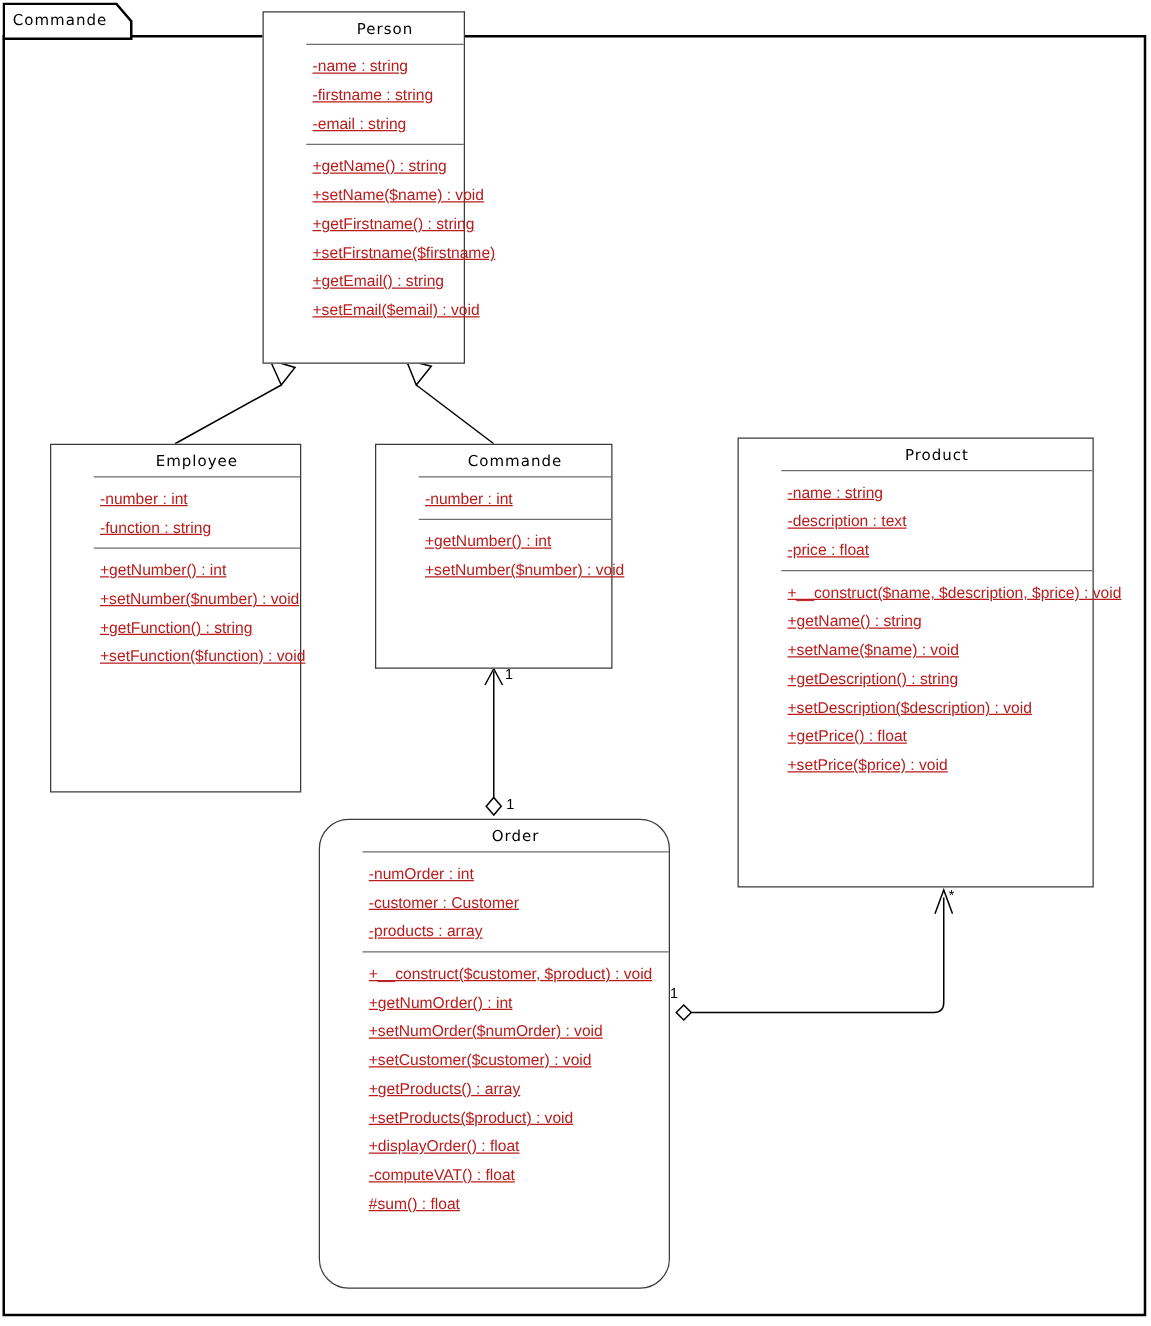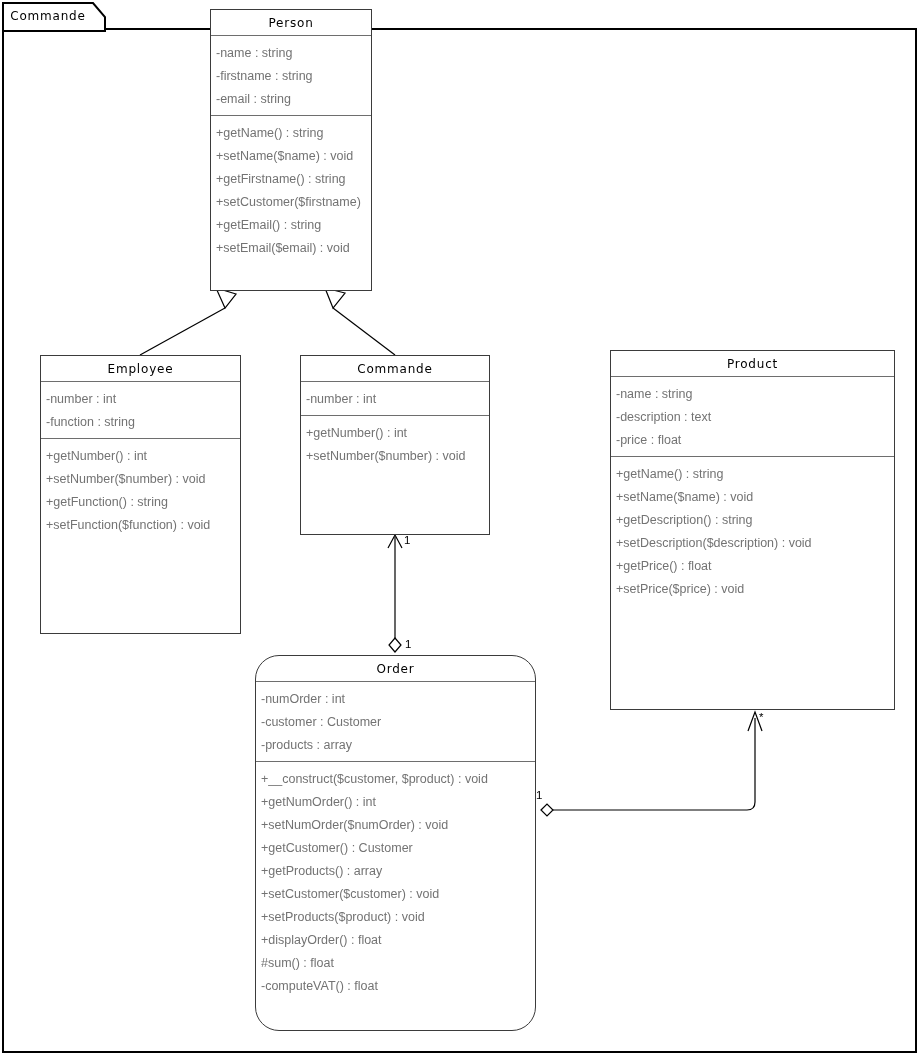--- a/index.html
+++ b/index.html
@@ -55,20 +55,21 @@
     font-family: "DejaVu Sans", sans-serif;
   }
 
   
   .uml-class {
     position: absolute;
     background: #ffffff;
     border: 1px solid #3b3b3b;
     box-sizing: border-box;
     z-index: 5;
+    padding-left: 34px;
   }
   .uml-title {
     height: 26px;
     line-height: 26px;
     text-align: center;
     font-size: 12px;
     letter-spacing: 0.8px;
     color: #000000;
     border-bottom: 1px solid #6e6e6e;
     box-sizing: border-box;
@@ -76,25 +77,26 @@
   }
   .uml-section {
     box-sizing: border-box;
     padding: 6px 0 4px 0;
   }
   .uml-attrs {
     border-bottom: 1px solid #6e6e6e;
   }
   .uml-row {
     font-size: 12.5px;
-    color: #737373;
+    color: #b91c1c;
     padding: 5px 0 5px 5px;
     white-space: nowrap;
     line-height: 13px;
     font-family: "Liberation Sans", sans-serif;
+    text-decoration: underline;
   }
 
   
   #connectors {
     position: absolute;
     left: 0;
     top: 0;
     width: 921px;
     height: 1061px;
     z-index: 2;
@@ -156,21 +158,21 @@
     <div class="uml-title">Person</div>
     <div class="uml-section uml-attrs">
       <div class="uml-row">-name : string</div>
       <div class="uml-row">-firstname : string</div>
       <div class="uml-row">-email : string</div>
     </div>
     <div class="uml-section">
       <div class="uml-row">+getName() : string</div>
       <div class="uml-row">+setName($name) : void</div>
       <div class="uml-row">+getFirstname() : string</div>
-      <div class="uml-row">+setCustomer($firstname)</div>
+      <div class="uml-row">+setFirstname($firstname)</div>
       <div class="uml-row">+getEmail() : string</div>
       <div class="uml-row">+setEmail($email) : void</div>
     </div>
   </div>
 
   <div class="uml-class" style="left:40px; top:355px; width:201px; height:279px;">
     <div class="uml-title">Employee</div>
     <div class="uml-section uml-attrs">
       <div class="uml-row">-number : int</div>
       <div class="uml-row">-function : string</div>
@@ -187,51 +189,51 @@
     <div class="uml-title">Commande</div>
     <div class="uml-section uml-attrs">
       <div class="uml-row">-number : int</div>
     </div>
     <div class="uml-section">
       <div class="uml-row">+getNumber() : int</div>
       <div class="uml-row">+setNumber($number) : void</div>
     </div>
   </div>
 
-  <div class="uml-class" style="left:610px; top:350px; width:285px; height:360px;">
+  <div class="uml-class" style="left:590px; top:350px; width:285px; height:360px;">
     <div class="uml-title">Product</div>
     <div class="uml-section uml-attrs">
       <div class="uml-row">-name : string</div>
       <div class="uml-row">-description : text</div>
       <div class="uml-row">-price : float</div>
     </div>
     <div class="uml-section">
+      <div class="uml-row">+__construct($name, $description, $price) : void</div>
       <div class="uml-row">+getName() : string</div>
       <div class="uml-row">+setName($name) : void</div>
       <div class="uml-row">+getDescription() : string</div>
       <div class="uml-row">+setDescription($description) : void</div>
       <div class="uml-row">+getPrice() : float</div>
       <div class="uml-row">+setPrice($price) : void</div>
     </div>
   </div>
 
   <div class="uml-class" style="left:255px; top:655px; width:281px; height:376px;border-radius:24px;">
     <div class="uml-title">Order</div>
     <div class="uml-section uml-attrs">
       <div class="uml-row">-numOrder : int</div>
       <div class="uml-row">-customer : Customer</div>
       <div class="uml-row">-products : array</div>
     </div>
     <div class="uml-section">
       <div class="uml-row">+__construct($customer, $product) : void</div>
       <div class="uml-row">+getNumOrder() : int</div>
       <div class="uml-row">+setNumOrder($numOrder) : void</div>
-      <div class="uml-row">+getCustomer() : Customer</div>
+      <div class="uml-row">+setCustomer($customer) : void</div>
       <div class="uml-row">+getProducts() : array</div>
-      <div class="uml-row">+setCustomer($customer) : void</div>
       <div class="uml-row">+setProducts($product) : void</div>
       <div class="uml-row">+displayOrder() : float</div>
+      <div class="uml-row">-computeVAT() : float</div>
       <div class="uml-row">#sum() : float</div>
-      <div class="uml-row">-computeVAT() : float</div>
     </div>
   </div>
 
 </div>
 
 </body></html>

